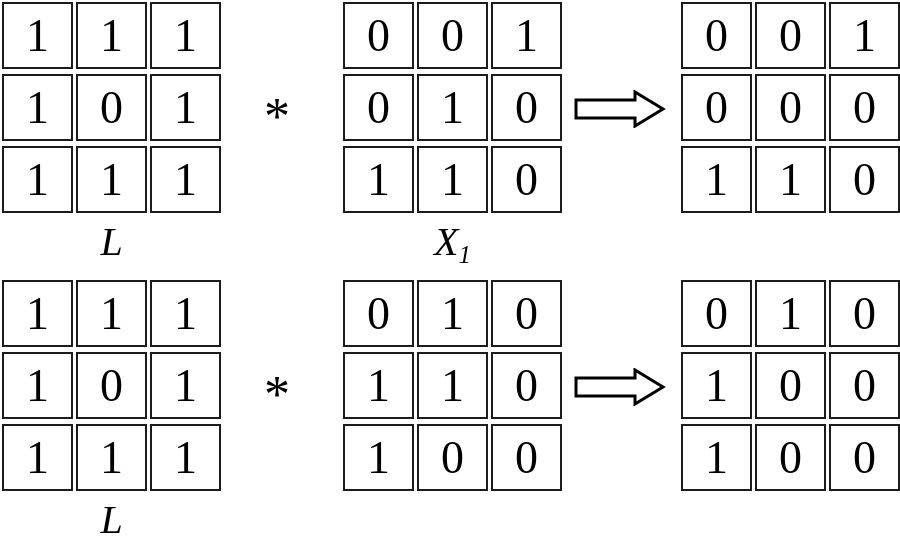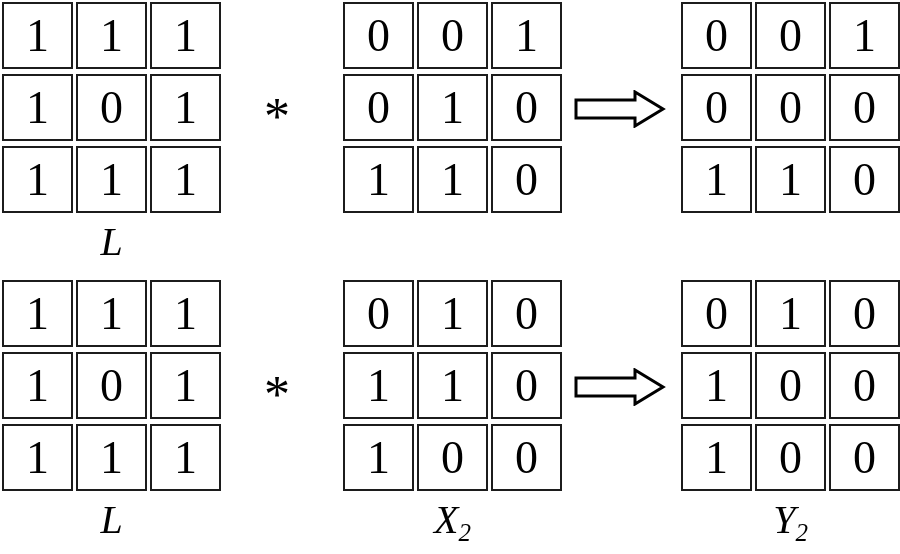--- a/index.html
+++ b/index.html
@@ -88,20 +88,21 @@
       <div class="cell">0</div>
       <div class="cell">0</div>
       <div class="cell">1</div>
       <div class="cell">0</div>
       <div class="cell">1</div>
       <div class="cell">0</div>
       <div class="cell">1</div>
       <div class="cell">1</div>
       <div class="cell">0</div>
     </div>
+    <div class="mlabel"><span>X</span><sub>1</sub></div>
   </div>
 
   <svg class="arrow" id="arrow1" viewBox="0 0 92 38" xmlns="http://www.w3.org/2000/svg">
     <polygon points="2,10 61,10 61,2 89,19 61,36 61,28 2,28" fill="#ffffff" stroke="#000000" stroke-width="3" stroke-linejoin="miter"></polygon>
   </svg>
 
   <div class="grp" id="grp-y1">
     <div class="grid">
       <div class="cell">0</div>
       <div class="cell">0</div>
@@ -137,35 +138,33 @@
       <div class="cell">0</div>
       <div class="cell">1</div>
       <div class="cell">0</div>
       <div class="cell">1</div>
       <div class="cell">1</div>
       <div class="cell">0</div>
       <div class="cell">1</div>
       <div class="cell">0</div>
       <div class="cell">0</div>
     </div>
-    <div class="mlabel"><span>X</span><sub>2</sub></div>
   </div>
 
   <svg class="arrow" id="arrow2" viewBox="0 0 92 38" xmlns="http://www.w3.org/2000/svg">
     <polygon points="2,10 61,10 61,2 89,19 61,36 61,28 2,28" fill="#ffffff" stroke="#000000" stroke-width="3" stroke-linejoin="miter"></polygon>
   </svg>
 
   <div class="grp" id="grp-y2">
     <div class="grid">
       <div class="cell">0</div>
       <div class="cell">1</div>
       <div class="cell">0</div>
       <div class="cell">1</div>
       <div class="cell">0</div>
       <div class="cell">0</div>
       <div class="cell">1</div>
       <div class="cell">0</div>
       <div class="cell">0</div>
     </div>
-    <div class="mlabel"><span>Y</span><sub>2</sub></div>
   </div>
 
 </div>
 
 </body></html>

